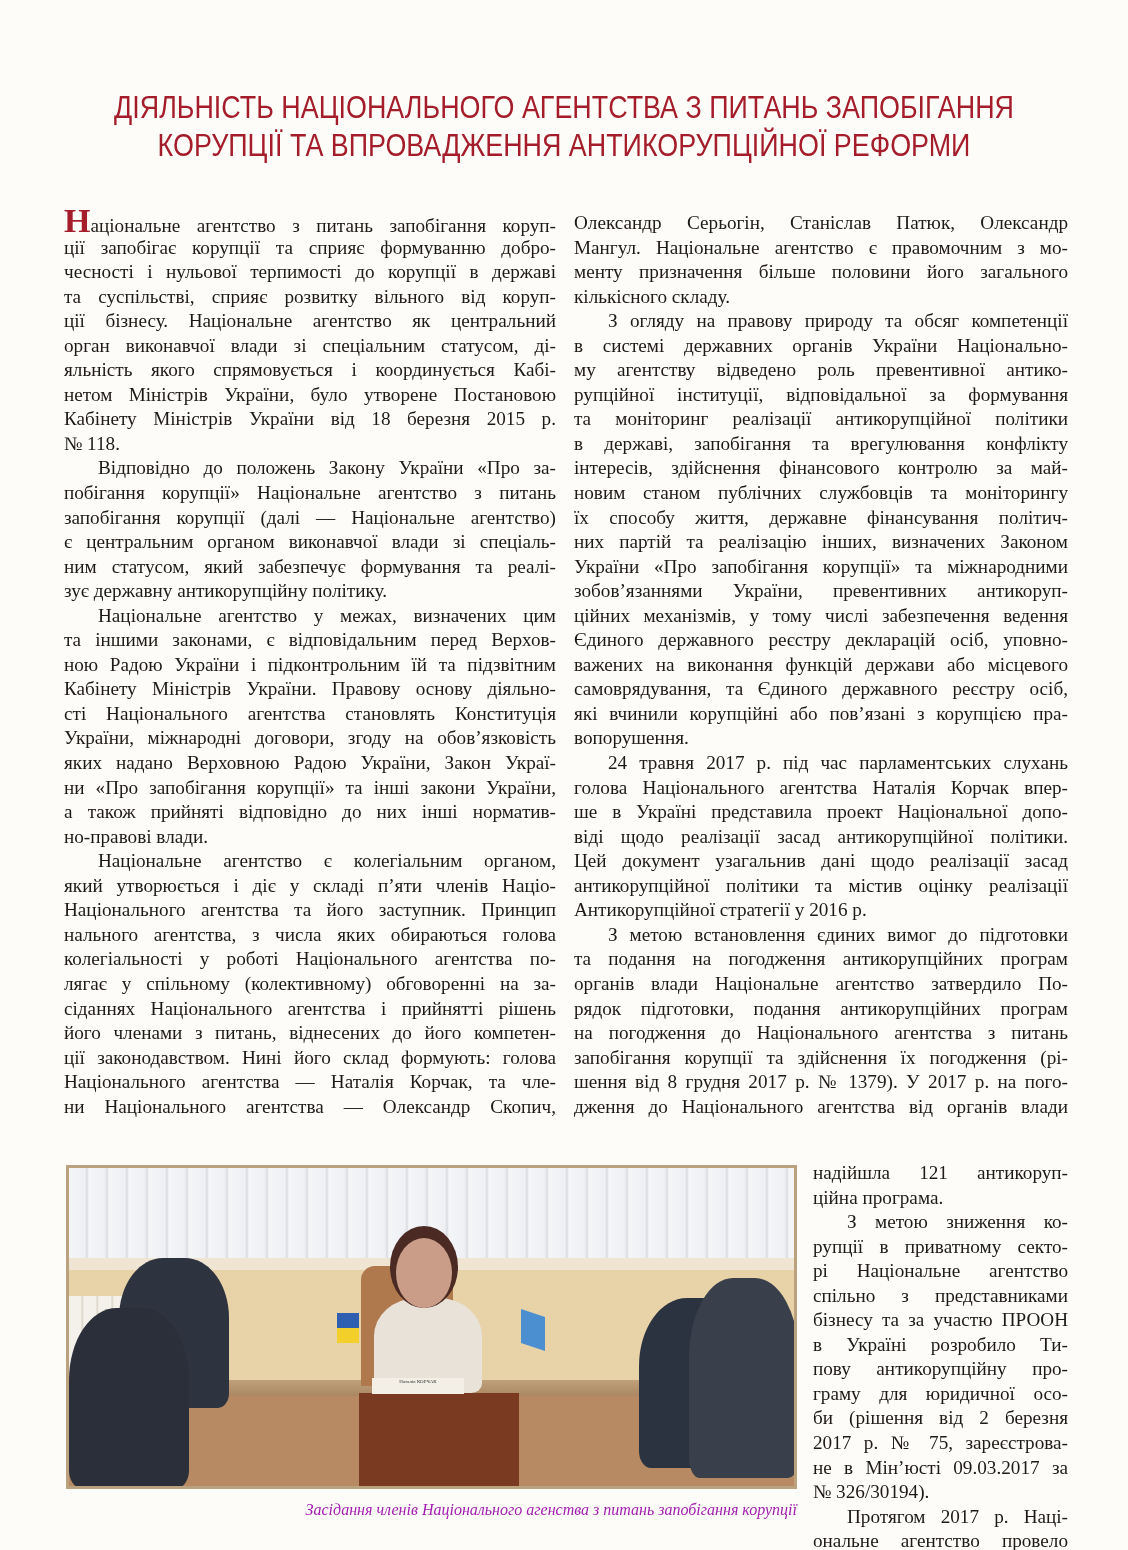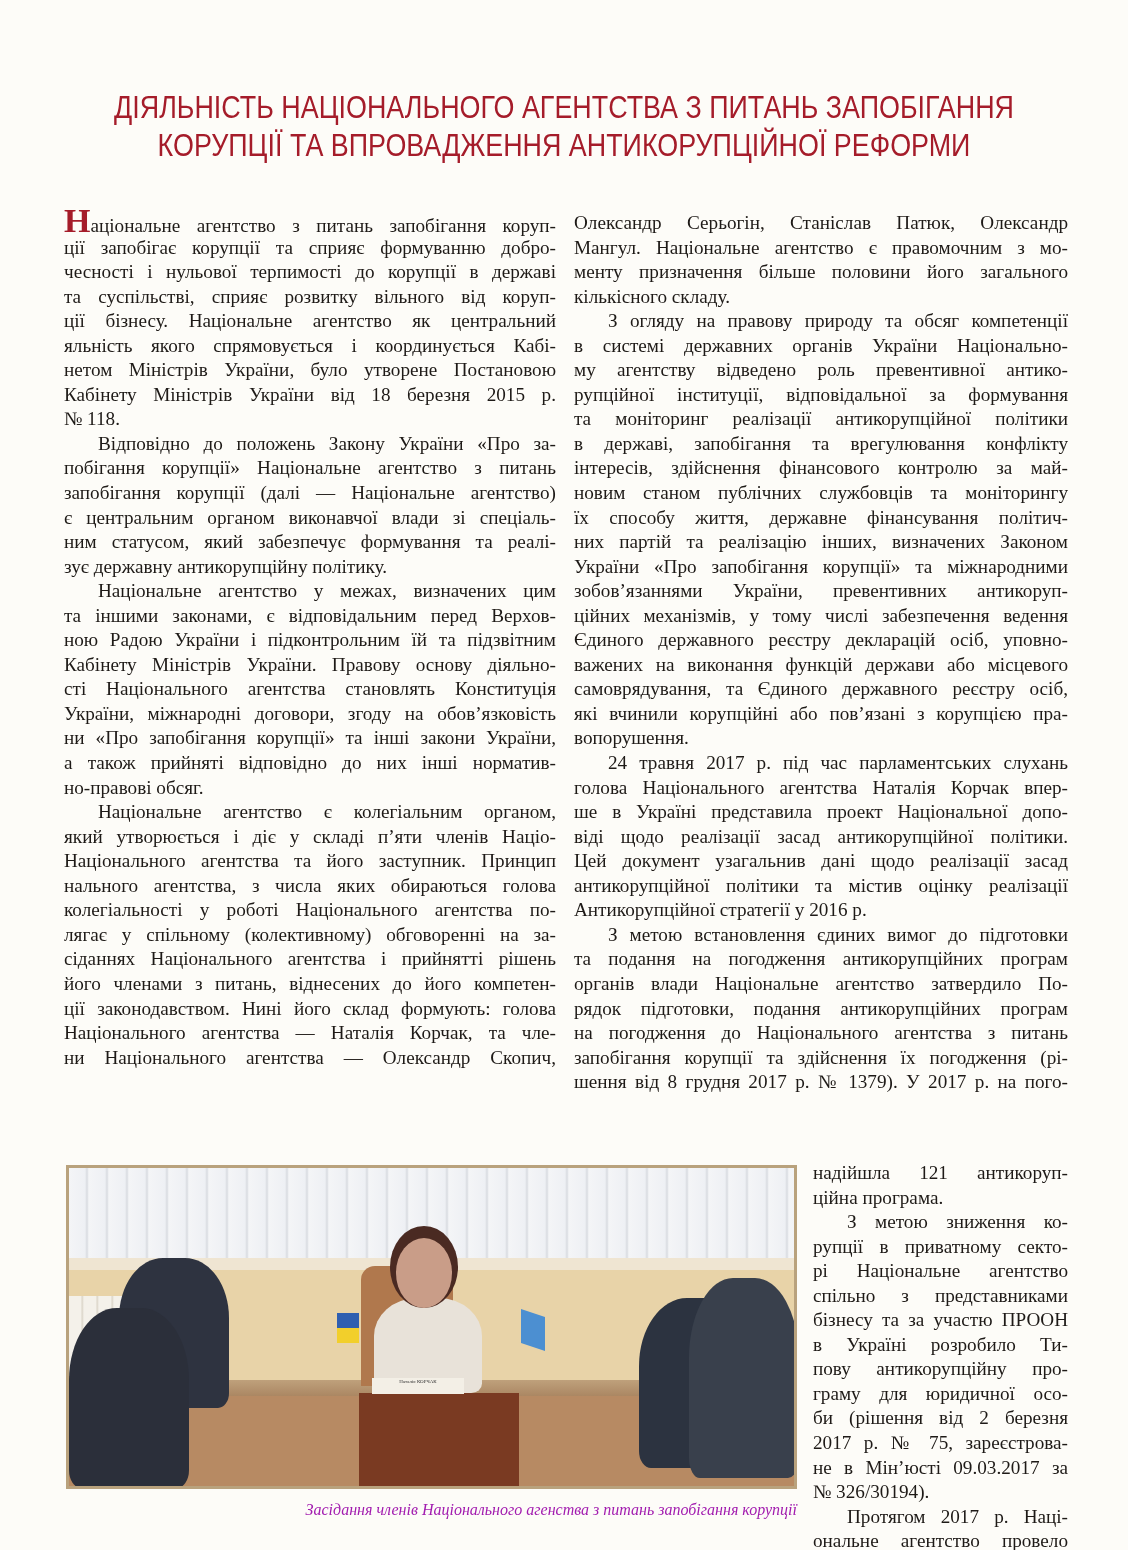--- a/index.html
+++ b/index.html
@@ -86,39 +86,41 @@
   <div>ДІЯЛЬНІСТЬ НАЦІОНАЛЬНОГО АГЕНТСТВА З ПИТАНЬ ЗАПОБІГАННЯ</div>
   <div>КОРУПЦІЇ ТА ВПРОВАДЖЕННЯ АНТИКОРУПЦІЙНОЇ РЕФОРМИ</div>
 </div>
 
 <div class="col col-left" id="col-left">
     <span class="line"><span class="dropcap">Н</span><span>аціональне агентство з питань запобігання коруп-</span></span>
     <span class="line">ції запобігає корупції та сприяє формуванню добро-</span>
     <span class="line">чесності і нульової терпимості до корупції в державі</span>
     <span class="line">та суспільстві, сприяє розвитку вільного від коруп-</span>
     <span class="line">ції бізнесу. Національне агентство як центральний</span>
+    <span class="line">орган виконавчої влади зі спеціальним статусом, ді-</span>
     <span class="line">яльність якого спрямовується і координується Кабі-</span>
     <span class="line">нетом Міністрів України, було утворене Постановою</span>
     <span class="line">Кабінету Міністрів України від 18 березня 2015 р.</span>
     <span class="line last">№ 118.</span>
     <span class="line" style="padding-left: 34px;">Відповідно до положень Закону України «Про за-</span>
     <span class="line">побігання корупції» Національне агентство з питань</span>
     <span class="line">запобігання корупції (далі — Національне агентство)</span>
     <span class="line">є центральним органом виконавчої влади зі спеціаль-</span>
     <span class="line">ним статусом, який забезпечує формування та реалі-</span>
     <span class="line last">зує державну антикорупційну політику.</span>
     <span class="line" style="padding-left: 34px;">Національне агентство у межах, визначених цим</span>
     <span class="line">та іншими законами, є відповідальним перед Верхов-</span>
     <span class="line">ною Радою України і підконтрольним їй та підзвітним</span>
     <span class="line">Кабінету Міністрів України. Правову основу діяльно-</span>
     <span class="line">сті Національного агентства становлять Конституція</span>
     <span class="line">України, міжнародні договори, згоду на обов’язковість</span>
+    <span class="line">яких надано Верховною Радою України, Закон Украї-</span>
     <span class="line">ни «Про запобігання корупції» та інші закони України,</span>
     <span class="line">а також прийняті відповідно до них інші норматив-</span>
-    <span class="line last">но-правові обсяг.</span>
+    <span class="line last">но-правові влади.</span>
     <span class="line" style="padding-left: 34px; font-family: Liberation Serif, serif;">Національне агентство є колегіальним органом,</span>
     <span class="line">який утворюється і діє у складі п’яти членів Націо-</span>
     <span class="line">Національного агентства та його заступник. Принцип</span>
     <span class="line">нального агентства, з числа яких обираються голова</span>
     <span class="line">колегіальності у роботі Національного агентства по-</span>
     <span class="line">лягає у спільному (колективному) обговоренні на за-</span>
     <span class="line">сіданнях Національного агентства і прийнятті рішень</span>
     <span class="line">його членами з питань, віднесених до його компетен-</span>
     <span class="line">ції законодавством. Нині його склад формують: голова</span>
     <span class="line">Національного агентства — Наталія Корчак, та чле-</span>
@@ -154,20 +156,21 @@
     <span class="line">Цей документ узагальнив дані щодо реалізації засад</span>
     <span class="line">антикорупційної політики та містив оцінку реалізації</span>
     <span class="line last">Антикорупційної стратегії у 2016 р.</span>
     <span class="line" style="padding-left: 34px;">З метою встановлення єдиних вимог до підготовки</span>
     <span class="line">та подання на погодження антикорупційних програм</span>
     <span class="line">органів влади Національне агентство затвердило По-</span>
     <span class="line">рядок підготовки, подання антикорупційних програм</span>
     <span class="line">на погодження до Національного агентства з питань</span>
     <span class="line">запобігання корупції та здійснення їх погодження (рі-</span>
     <span class="line">шення від 8 грудня 2017 р. № 1379). У 2017 р. на пого-</span>
+    <span class="line">дження до Національного агентства від органів влади</span>
   </div>
 <div class="col col-narrow" id="col-narrow">
     <span class="line">надійшла 121 антикоруп-</span>
     <span class="line last">ційна програма.</span>
     <span class="line" style="padding-left: 34px;">З метою зниження ко-</span>
     <span class="line">рупції в приватному секто-</span>
     <span class="line">рі Національне агентство</span>
     <span class="line">спільно з представниками</span>
     <span class="line">бізнесу та за участю ПРООН</span>
     <span class="line">в Україні розробило Ти-</span>

